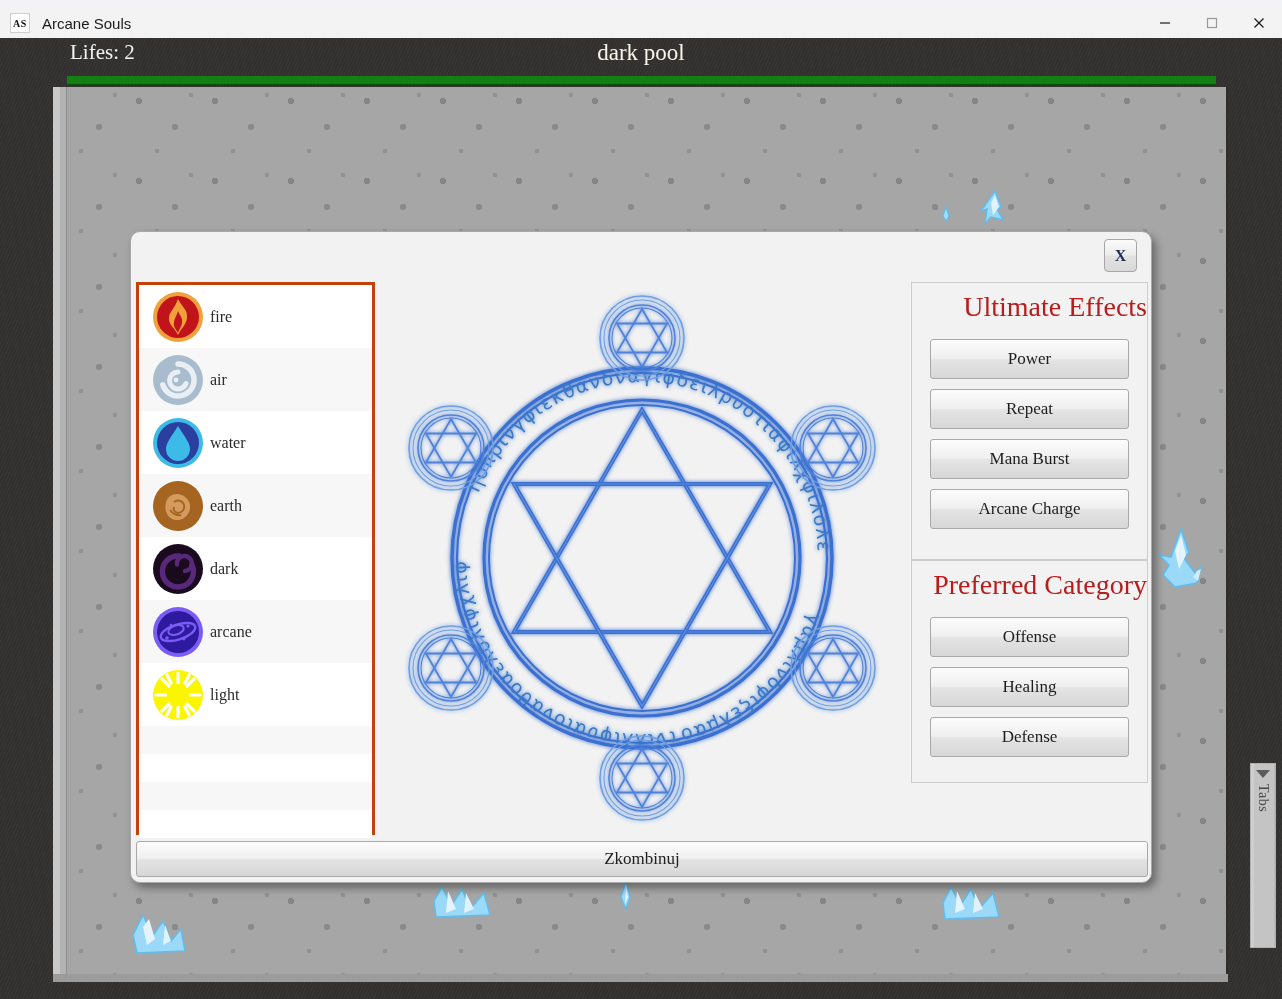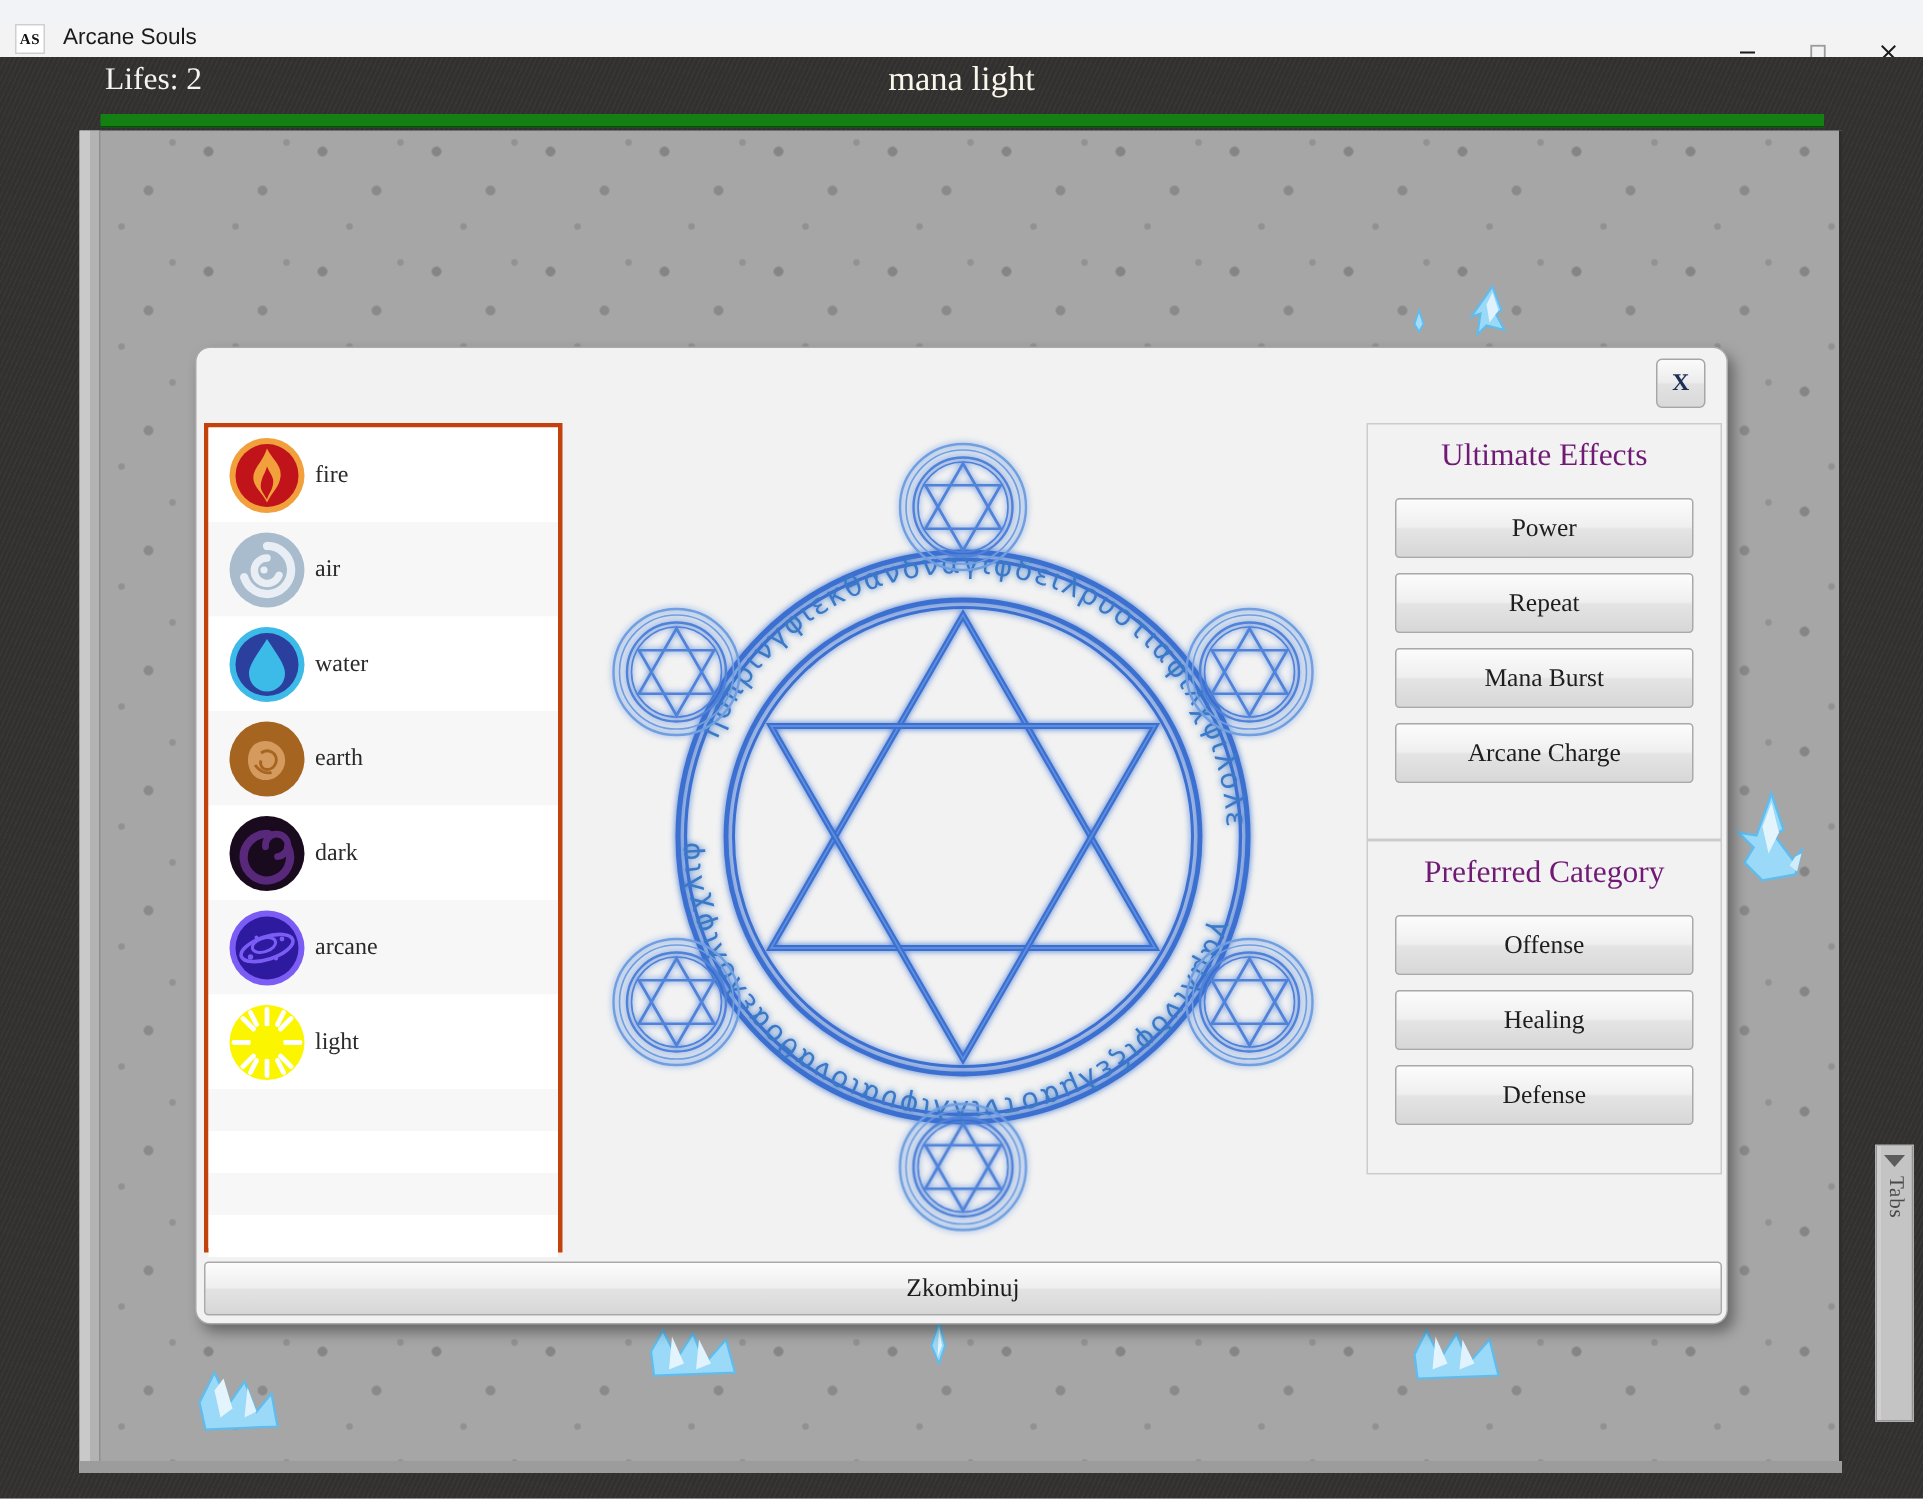--- a/index.html
+++ b/index.html
@@ -14,27 +14,27 @@
 
   
   #app-window {
     position: absolute;
     inset: 0;
     background: #f1f3f6;
   }
 
   #titlebar {
     position: absolute;
-    top: 16px; left: 0;
+    top: 4px; left: 0;
     width: 1282px; height: 38px;
     background: #f3f3f3;
     border-top-left-radius: 8px;
     border-top-right-radius: 8px;
     display: flex;
-    align-items: flex-start;
+    align-items: center;
   }
   #app-icon {
     width: 20px; height: 20px;
     margin-left: 10px;
     background: #ffffff;
     border: 1px solid #cfcfcf;
     font-family: "Liberation Serif", serif;
     font-size: 10px;
     font-weight: bold;
     color: #111;
@@ -239,24 +239,24 @@
     position: absolute;
     left: 780px;
     width: 237px;
     background: #f2f2f2;
     border: 1px solid #cccccc;
   }
   #group-ultimate { top: 50px; height: 278px; }
   #group-category { top: 328px; height: 223px; }
 
   .group-title {
-    text-align: center;
-    font-family: "Liberation Serif", serif;
-    font-size: 21px;
-    color: #701a75;
+    text-align: right;
+    font-family: "Liberation Serif", serif;
+    font-size: 28px;
+    color: #b91c1c;
     padding-top: 8px;
   }
   .group-btns { padding: 16px 18px 0 18px; }
 
   .game-btn {
     display: block;
     width: 100%;
     height: 40px;
     margin-bottom: 10px;
     background: linear-gradient(180deg,#fcfcfc 0%,#efefef 48%,#e4e4e4 52%,#d7d7d7 100%);
@@ -327,21 +327,21 @@
           <line x1="10.5" y1="1.5" x2="1.5" y2="10.5" stroke="#1a1a1a" stroke-width="1.3"></line>
         </svg>
       </div>
     </div>
   </div>
 
   <div id="game-area">
 
     <div id="hud">
       <div id="lifes">Lifes: 2</div>
-      <div id="stage-title">mana light</div>
+      <div id="stage-title">dark pool</div>
     </div>
     <div id="mana-bar"></div>
 
     <div id="playfield">
       <div id="playfield-left-strip"></div>
 
       <div class="crystal" style="left:918px; top:100px;">
         <svg width="46" height="44" viewBox="0 0 46 44">
           <path d="M24 4 L30 20 L26 22 L32 33 L20 30 L14 36 L16 22 L10 24 Z" fill="#9ad9f7" stroke="#5fbced" stroke-width="1.4"></path>
           <path d="M24 8 L28 20 L22 28 L20 16 Z" fill="#dff2fd"></path>

